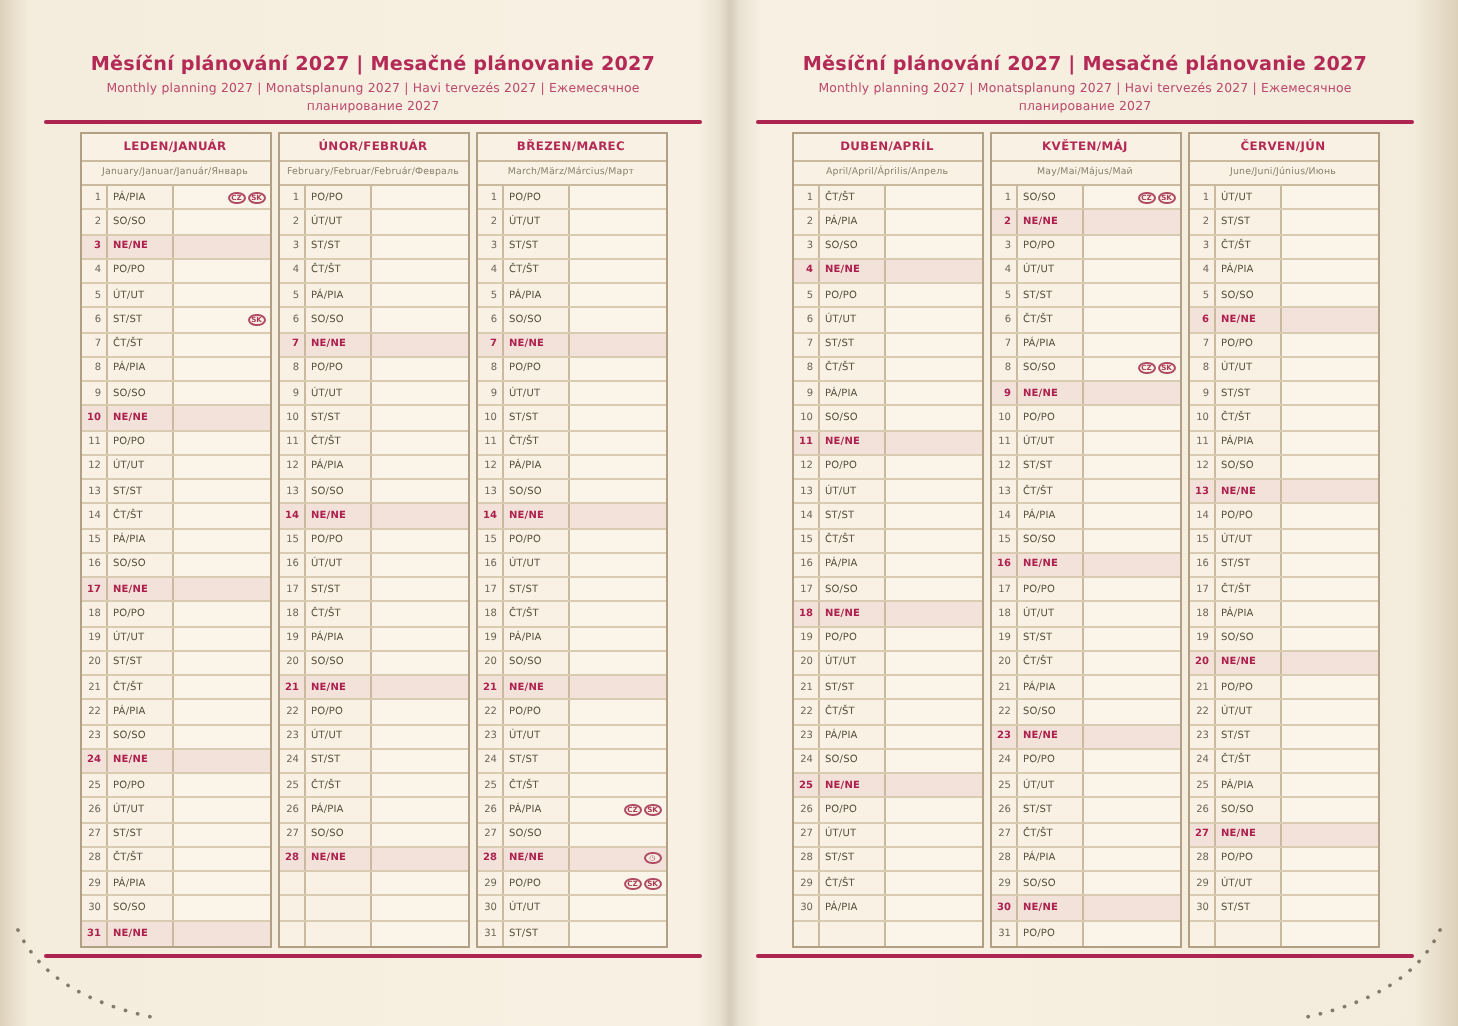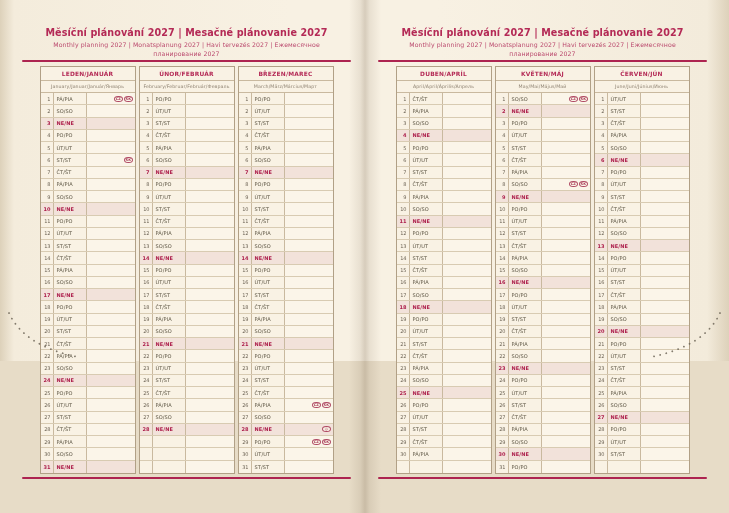--- a/index.html
+++ b/index.html
@@ -3,21 +3,21 @@
 <meta charset="utf-8">
 <style>
   html,body{margin:0;padding:0;}
   body{
     width:729px;height:513px;overflow:hidden;
     background:#e7dcc7;
     font-family:"DejaVu Sans", sans-serif;
     -webkit-font-smoothing:antialiased;
   }
   .spread{
-    position:relative;width:729px;height:361px;
+    position:relative;width:729px;height:513px;
     background:linear-gradient(90deg,#ddd1ba 0px,#f4ecdc 14px,#f8f1e3 40%,#f8f1e3 60%,#f3ebdb 97%,#ddd1ba 100%);
   }
   .spine{
     position:absolute;left:349px;top:0;width:32px;height:513px;pointer-events:none;
     background:linear-gradient(90deg,rgba(96,74,48,0) 0%,rgba(96,74,48,0.10) 35%,rgba(96,74,48,0.22) 50%,rgba(96,74,48,0.10) 65%,rgba(96,74,48,0) 100%);
   }
   .page{
     position:absolute;top:6px;width:349px;height:501px;box-sizing:border-box;
   }
   .page.left{left:12px;}

